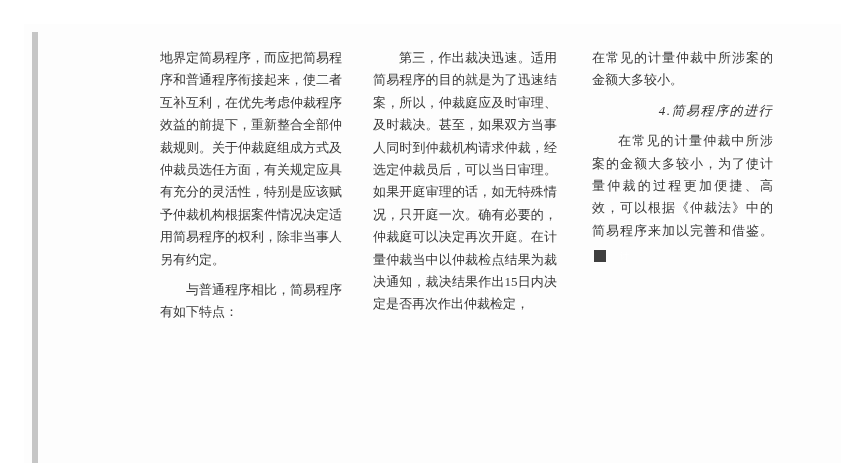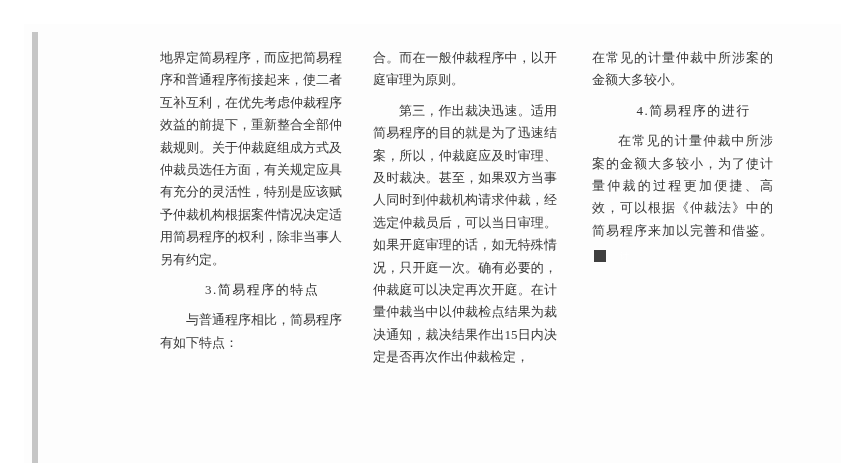--- a/index.html
+++ b/index.html
@@ -42,23 +42,24 @@
   .col-3 { left: 552px; width: 197px; }
   .block {
     font-size: 13px;
     line-height: 22.4px;
     color: #383838;
     text-align: justify;
     text-justify: inter-character;
   }
   .block.indent { text-indent: 2em; }
   .block.heading {
+    font-style: italic;
     text-indent: 1.7em;
     letter-spacing: 1.5px;
-    text-align: center;
+    text-align: right;
     color: #333333;
   }
   .endmark {
     display: inline-block;
     width: 12px; height: 12px; line-height: 12px;
     margin-left: 2px;
     background: #3f3f3f;
     color: #ffffff;
     font-size: 9px;
     font-style: normal;
@@ -72,25 +73,23 @@
 
 <div class="page">
   <div class="edge-left"></div>
   <div class="edge-right-fill"></div>
   <div class="edge-right-line"></div>
   <div class="edge-right-line-dark"></div>
   <div class="edge-bottom"></div>
 
   <div class="col col-1">
       <div class="block body">地界定简易程序，而应把简易程序和普通程序衔接起来，使二者互补互利，在优先考虑仲裁程序效益的前提下，重新整合全部仲裁规则。关于仲裁庭组成方式及仲裁员选任方面，有关规定应具有充分的灵活性，特别是应该赋予仲裁机构根据案件情况决定适用简易程序的权利，除非当事人另有约定。</div>
-      <div class="block heading">3.简易程序的特点</div>
       <div class="block body indent">与普通程序相比，简易程序有如下特点：</div>
     </div>
   <div class="col col-2">
-      <div class="block body">合。而在一般仲裁程序中，以开庭审理为原则。</div>
       <div class="block body indent">第三，作出裁决迅速。适用简易程序的目的就是为了迅速结案，所以，仲裁庭应及时审理、及时裁决。甚至，如果双方当事人同时到仲裁机构请求仲裁，经选定仲裁员后，可以当日审理。如果开庭审理的话，如无特殊情况，只开庭一次。确有必要的，仲裁庭可以决定再次开庭。在计量仲裁当中以仲裁检点结果为裁决通知，裁决结果作出15日内决定是否再次作出仲裁检定，</div>
     </div>
   <div class="col col-3">
       <div class="block body">在常见的计量仲裁中所涉案的金额大多较小。</div>
       <div class="block heading">4.简易程序的进行</div>
       <div class="block body indent">在常见的计量仲裁中所涉案的金额大多较小，为了使计量仲裁的过程更加便捷、高效，可以根据《仲裁法》中的简易程序来加以完善和借鉴。<span class="endmark">计</span></div>
     </div>
 </div>
 
 </body></html>

